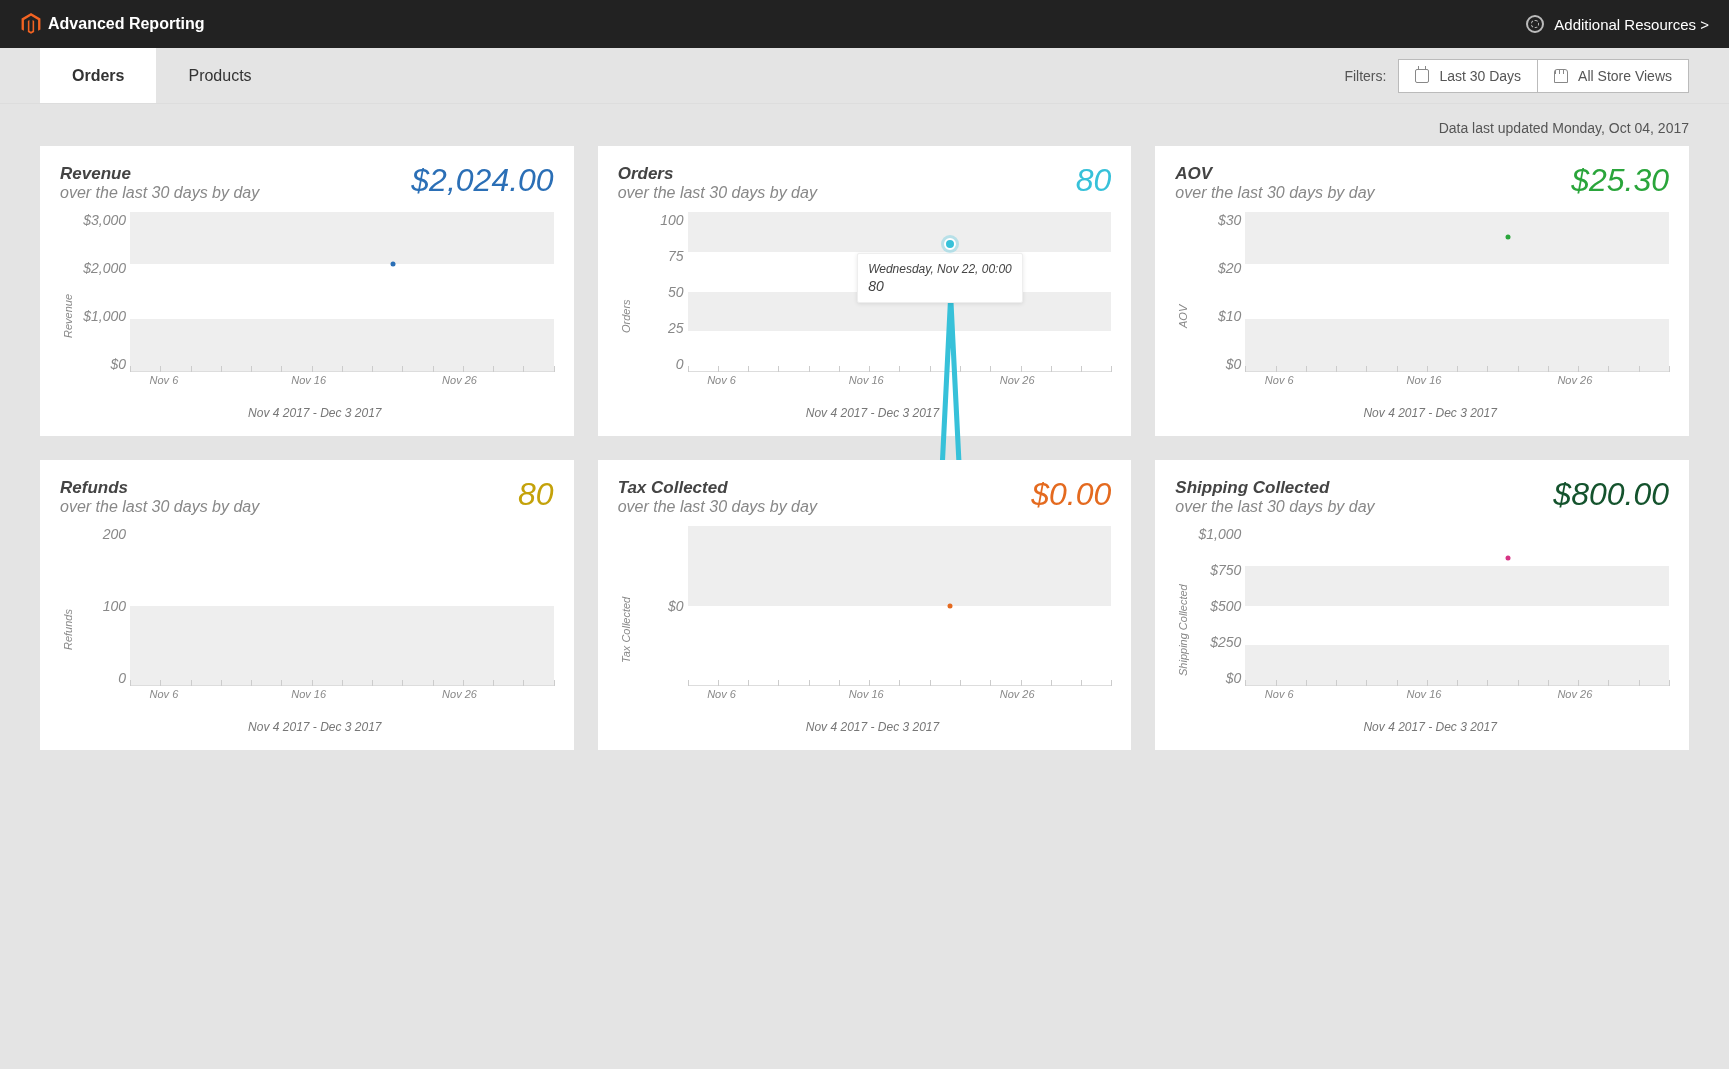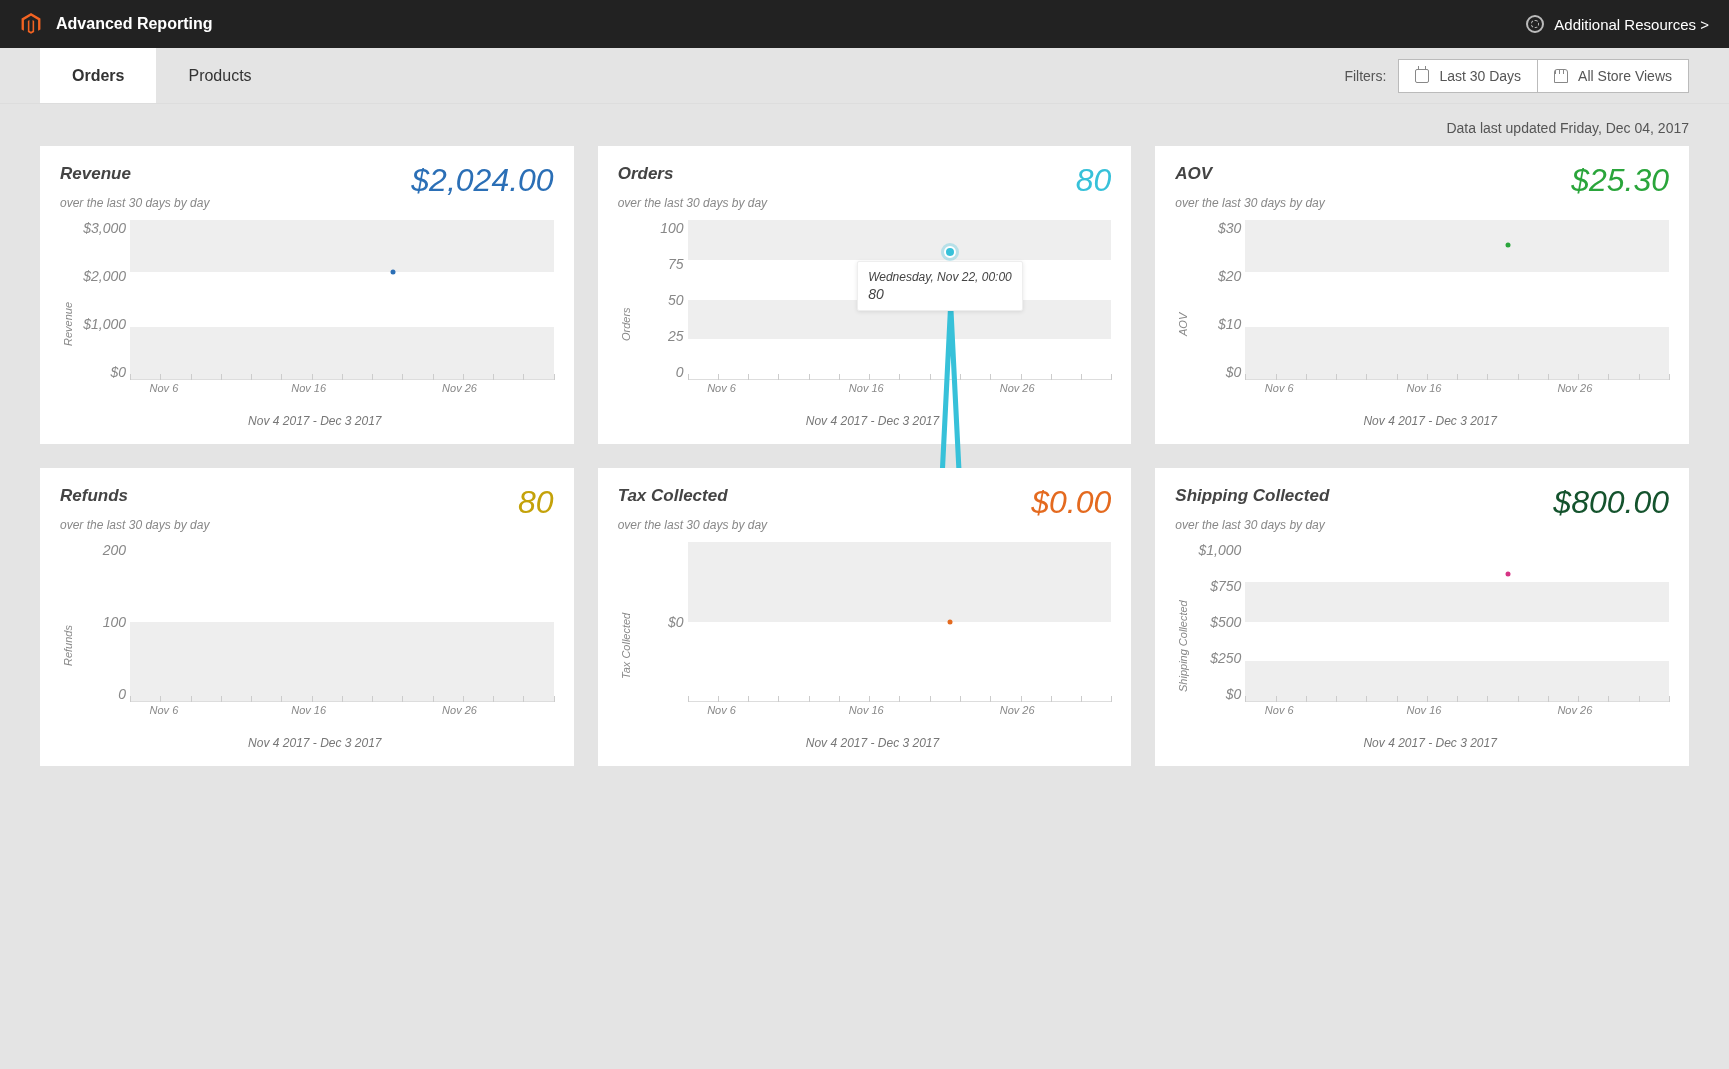--- a/index.html
+++ b/index.html
@@ -1,20 +1,20 @@
 <!DOCTYPE html>
 <html><head>
 <meta charset="utf-8">
 <style>
 * { box-sizing: border-box; margin: 0; padding: 0; }
 body { font-family: -apple-system, BlinkMacSystemFont, "Segoe UI", Helvetica, Arial, sans-serif; background: #e4e4e4; color: #333; }
 
 
 .topbar { background: #222; color: #fff; height: 48px; display: flex; align-items: center; padding: 0 20px; justify-content: space-between; }
-.topbar-left { display: flex; align-items: center; gap: 14px; }
+.topbar-left { display: flex; align-items: center; gap: 6px; }
 .magento-logo { width: 22px; height: 22px; }
 .app-title { font-size: 16px; font-weight: 600; color: #fff; }
 .topbar-right { display: flex; align-items: center; gap: 10px; font-size: 15px; cursor: pointer; }
 .resources-icon { width: 18px; height: 18px; border: 2px solid #bbb; border-radius: 50%; display:inline-block; position:relative; }
 .resources-icon::after{content:"";position:absolute;inset:3px;border:1px dashed #bbb;border-radius:50%;}
 
 
 .tabbar { background: #e4e4e4; display: flex; align-items: center; justify-content: space-between; padding: 0 40px; height: 56px; border-bottom: 1px solid #ddd; }
 .tabs { display: flex; align-items: stretch; height: 100%; }
 .tab { padding: 0 32px; display: flex; align-items: center; font-size: 16px; color: #333; cursor: pointer; }
@@ -29,21 +29,21 @@
 .icon-store { border: 1.5px solid #888; border-top-left-radius:3px; border-top-right-radius:3px; background: repeating-linear-gradient(90deg,#888 0 1.5px,transparent 1.5px 4px) top/100% 4px no-repeat; }
 
 
 .updated { text-align: right; padding: 16px 40px 10px; font-size: 14px; color: #555; }
 
 
 .grid { display: grid; grid-template-columns: repeat(3, 1fr); gap: 24px; padding: 0 40px 40px; font-style: italic; }
 .card { background: #fff; padding: 18px 20px 16px; position: relative; }
 .card-head { display: flex; justify-content: space-between; align-items: flex-start; margin-bottom: 10px; }
 .card-title { font-size: 17px; font-weight: 600; color: #444; }
-.card-sub { font-size: 12px; color: #888; margin-top: 12px; }
+.card-sub { font-size: 16px; color: #888; margin-top: 0; }
 .card-value { font-size: 32px; font-weight: 400; line-height: 1; white-space: nowrap; }
 .v-revenue { color: #2b6fb6; }
 .v-orders  { color: #37c1d9; }
 .v-aov     { color: #2aa53b; }
 .v-refunds { color: #c4a20a; }
 .v-tax     { color: #e46a1f; }
 .v-ship    { color: #14532d; }
 
 .chart-wrap { display: flex; margin-top: 8px; }
 .axis-label { writing-mode: vertical-rl; transform: rotate(180deg); font-size: 11px; color: #888; text-align: center; padding: 0 2px; }
@@ -96,21 +96,21 @@
       <span class="icon-cal"></span>
       <span>Last 30 Days</span>
     </div>
     <div class="filter-btn">
       <span class="icon-store"></span>
       <span>All Store Views</span>
     </div>
   </div>
 </div>
 
-<div class="updated">Data last updated Friday, Dec 04, 2017</div>
+<div class="updated">Data last updated Monday, Oct 04, 2017</div>
 
 <div class="grid">
 
   <div class="card">
     <div class="card-head">
       <div>
         <div class="card-title">Revenue</div>
         <div class="card-sub">over the last 30 days by day</div>
       </div>
       <div class="card-value v-revenue">$2,024.00</div>

